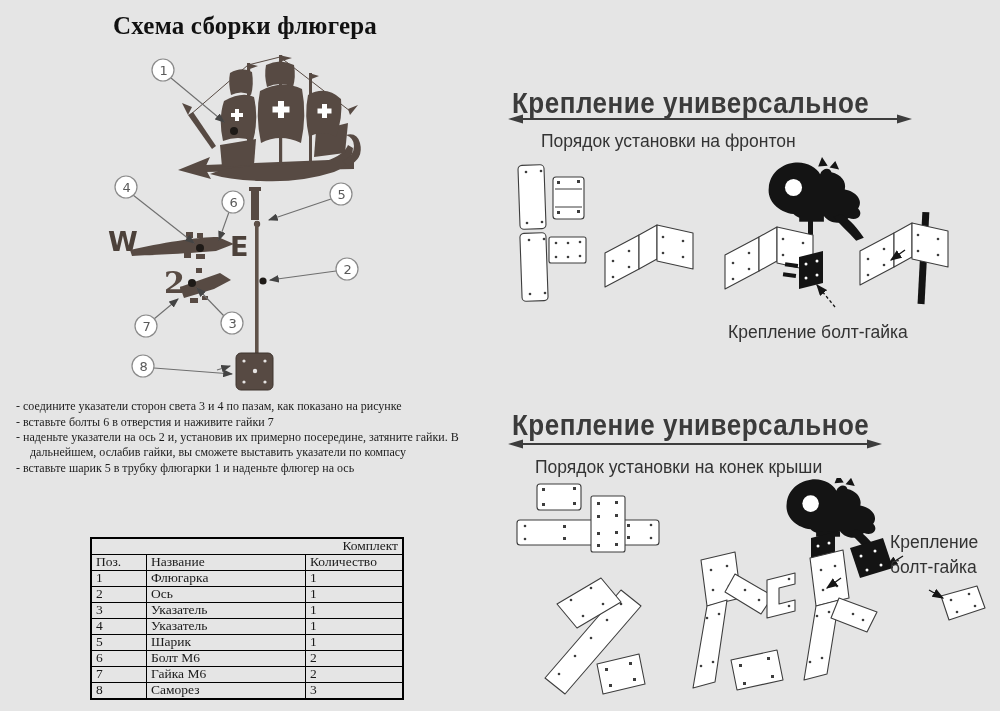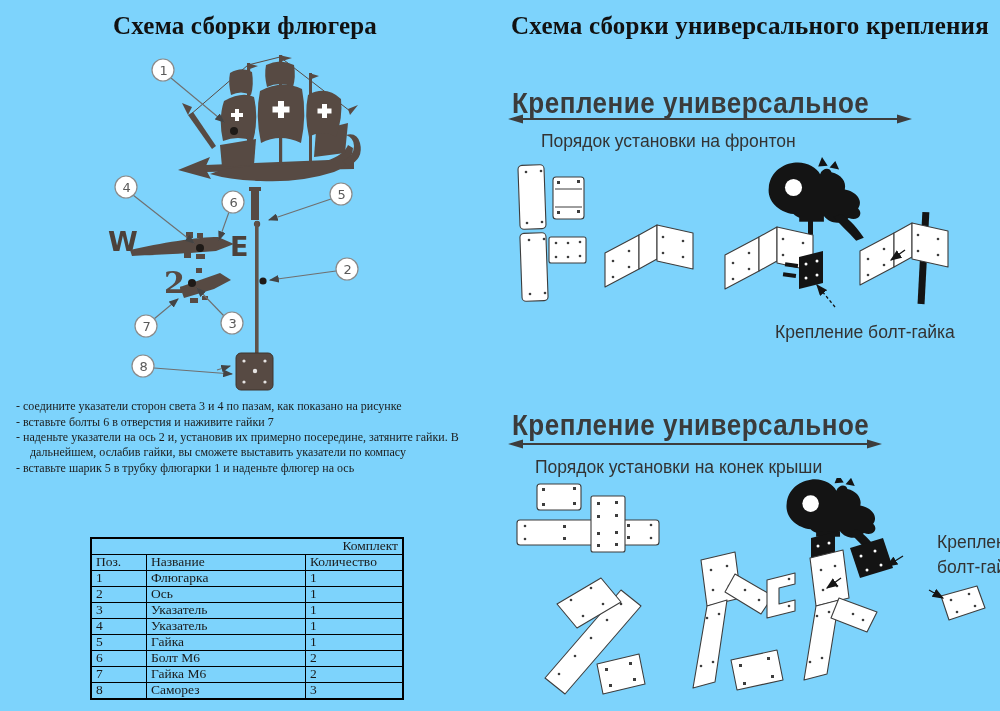--- a/index.html
+++ b/index.html
@@ -1,37 +1,37 @@
 <!DOCTYPE html>
 <html><head>
 <meta charset="utf-8">
 <style>
   html,body{margin:0;padding:0;background:#fff;}
-  .page{position:relative;width:1000px;height:711px;background:#7dd3fc;overflow:hidden;
+  .page{position:relative;width:1000px;height:711px;background:#e5e5e5;overflow:hidden;
         font-family:"Liberation Serif",serif;color:#1a1a1a;}
   .abs{position:absolute;}
   .col-title{font-weight:bold;font-size:25px;text-align:center;letter-spacing:0.2px;
              font-family:"Liberation Serif",serif;color:#111;}
   
   .instructions{width:452px;font-size:12px;line-height:1.22;color:#1c1c1c;}
   .instructions div{padding-left:14px;text-indent:-14px;margin:0 0 1px 0;}
   table.kit{border-collapse:collapse;font-size:13.5px;font-family:"Liberation Serif",serif;
             border:2px solid #000;}
   table.kit td,table.kit th{border:1px solid #000;padding:0 4px;height:15px;
             font-weight:normal;line-height:1.1;}
   table.kit .tt{text-align:right;}
   table.kit .c{text-align:left;margin-top:27px;}
   table.kit .l{text-align:left;padding-left:4px;}
   .w-pos{width:46px;} .w-name{width:150px;} .w-qty{width:88px;}
   
   .krep-heading{font-family:"Liberation Sans",sans-serif;font-weight:700;font-size:26px;
                 color:#3b3b3b;letter-spacing:0.5px;transform:scaleY(1.12);transform-origin:left top;
                 white-space:nowrap;}
   .sub-heading{font-family:"Liberation Sans",sans-serif;font-size:17.5px;color:#333;white-space:nowrap;}
-  .caption{font-family:"Liberation Sans",sans-serif;font-size:17.5px;color:#333;line-height:1.45;margin-left:47px;}
+  .caption{font-family:"Liberation Sans",sans-serif;font-size:17.5px;color:#333;line-height:1.45;}
   
   .la{fill:#fff;stroke:#3d3d3d;stroke-width:1.1;stroke-linejoin:round;}
   .hole{fill:#3d3d3d;stroke:none;}
   .blk{fill:#141414;stroke:none;}
   .wdot{fill:#fff;stroke:none;}
   .callout-line{stroke:#6f6f6f;stroke-width:1.1;fill:none;}
   .callout-circle{fill:#fff;stroke:#8a8a8a;stroke-width:1.2;}
   .callout-num{font-family:"DejaVu Sans",sans-serif;font-size:13px;fill:#5a5a5a;}
   .shipfill{fill:#574a43;stroke:none;}
   .rig{stroke:#574a43;stroke-width:1;fill:none;}
@@ -178,42 +178,41 @@
           <td class="l">Указатель</td>
           <td class="c">1</td>
         </tr>
     <tr>
           <td class="c">4</td>
           <td class="l">Указатель</td>
           <td class="c">1</td>
         </tr>
     <tr>
           <td class="c">5</td>
-          <td class="l">Гайка</td>
+          <td class="l">Шарик</td>
           <td class="c">1</td>
         </tr>
     <tr>
           <td class="c">6</td>
           <td class="l">Болт М6</td>
           <td class="c">2</td>
         </tr>
     <tr>
           <td class="c">7</td>
           <td class="l">Гайка М6</td>
           <td class="c">2</td>
         </tr>
     <tr>
           <td class="c">8</td>
           <td class="l">Саморез</td>
           <td class="c">3</td>
         </tr>
   </tbody>
     </table>
 
-  <div class="abs col-title" style="left:500px;top:12px;width:500px;">Схема сборки универсального крепления</div>
 
   <div class="abs krep-heading" style="left:512px;top:86px;">Крепление универсальное</div>
   <svg class="abs" style="left:506px;top:112px;" width="408" height="14" viewBox="0 0 408 14">
     <line x1="14" y1="7" x2="394" y2="7" stroke="#3d3d3d" stroke-width="2.2"></line>
     <path d="M2,7 L17,2.5 L17,11.5 Z" fill="#3d3d3d"></path>
     <path d="M406,7 L391,2.5 L391,11.5 Z" fill="#3d3d3d"></path>
   </svg>
   <div class="abs sub-heading" style="left:541px;top:131px;">Порядок установки на фронтон</div>
 
   <svg class="abs" style="left:505px;top:157px;" width="490" height="155" viewBox="0 0 490 155">

